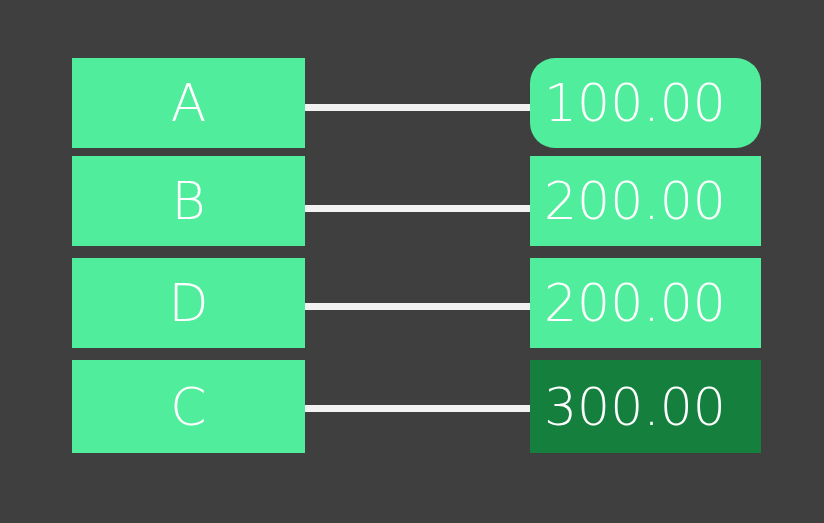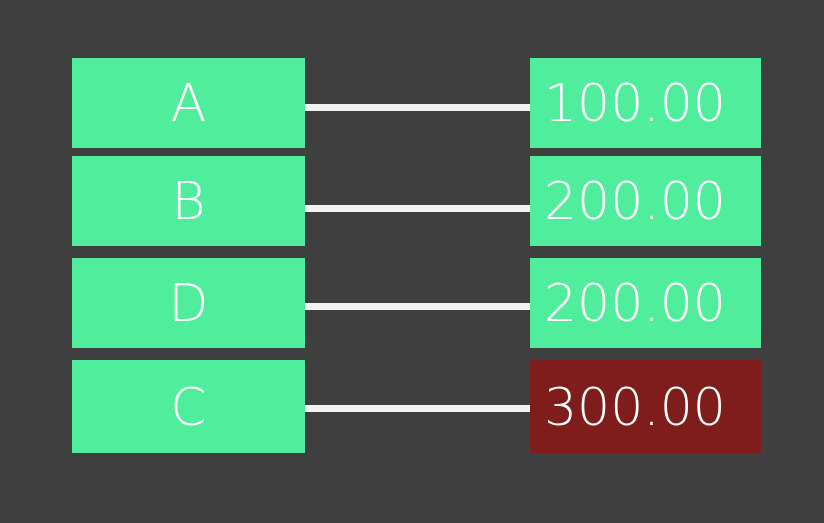--- a/index.html
+++ b/index.html
@@ -63,26 +63,26 @@
   <div class="sankey-node left-node" style="left: 72px; top: 156px; width: 233px; height: 90px; background: rgb(80, 238, 156);">
     <span class="node-label" style="color: rgb(255, 255, 255);">B</span>
   </div>
   <div class="sankey-node left-node" style="left: 72px; top: 258px; width: 233px; height: 90px; background: rgb(80, 238, 156);">
     <span class="node-label" style="color: rgb(255, 255, 255);">D</span>
   </div>
   <div class="sankey-node left-node" style="left: 72px; top: 360px; width: 233px; height: 93px; background: rgb(80, 238, 156);">
     <span class="node-label" style="color: rgb(255, 255, 255);">C</span>
   </div>
 
-  <div class="sankey-node right-node" style="left: 530px; top: 58px; width: 231px; height: 90px; background: rgb(80, 238, 156);">
+  <div class="sankey-node right-node" style="left: 530px; top: 58px; width: 231px; height: 90px; background: rgb(80, 238, 156); border-radius: 25px;">
     <span class="node-label" style="color: rgb(255, 255, 255);">100.00</span>
   </div>
   <div class="sankey-node right-node" style="left: 530px; top: 156px; width: 231px; height: 90px; background: rgb(80, 238, 156);">
     <span class="node-label" style="color: rgb(255, 255, 255);">200.00</span>
   </div>
   <div class="sankey-node right-node" style="left: 530px; top: 258px; width: 231px; height: 90px; background: rgb(80, 238, 156);">
     <span class="node-label" style="color: rgb(255, 255, 255);">200.00</span>
   </div>
-  <div class="sankey-node right-node" style="left: 530px; top: 360px; width: 231px; height: 93px; background: #7f1d1d;">
+  <div class="sankey-node right-node" style="left: 530px; top: 360px; width: 231px; height: 93px; background: #15803d;">
     <span class="node-label" style="color: rgb(255, 255, 255);">300.00</span>
   </div>
 
 </div>
 
 </body></html>

